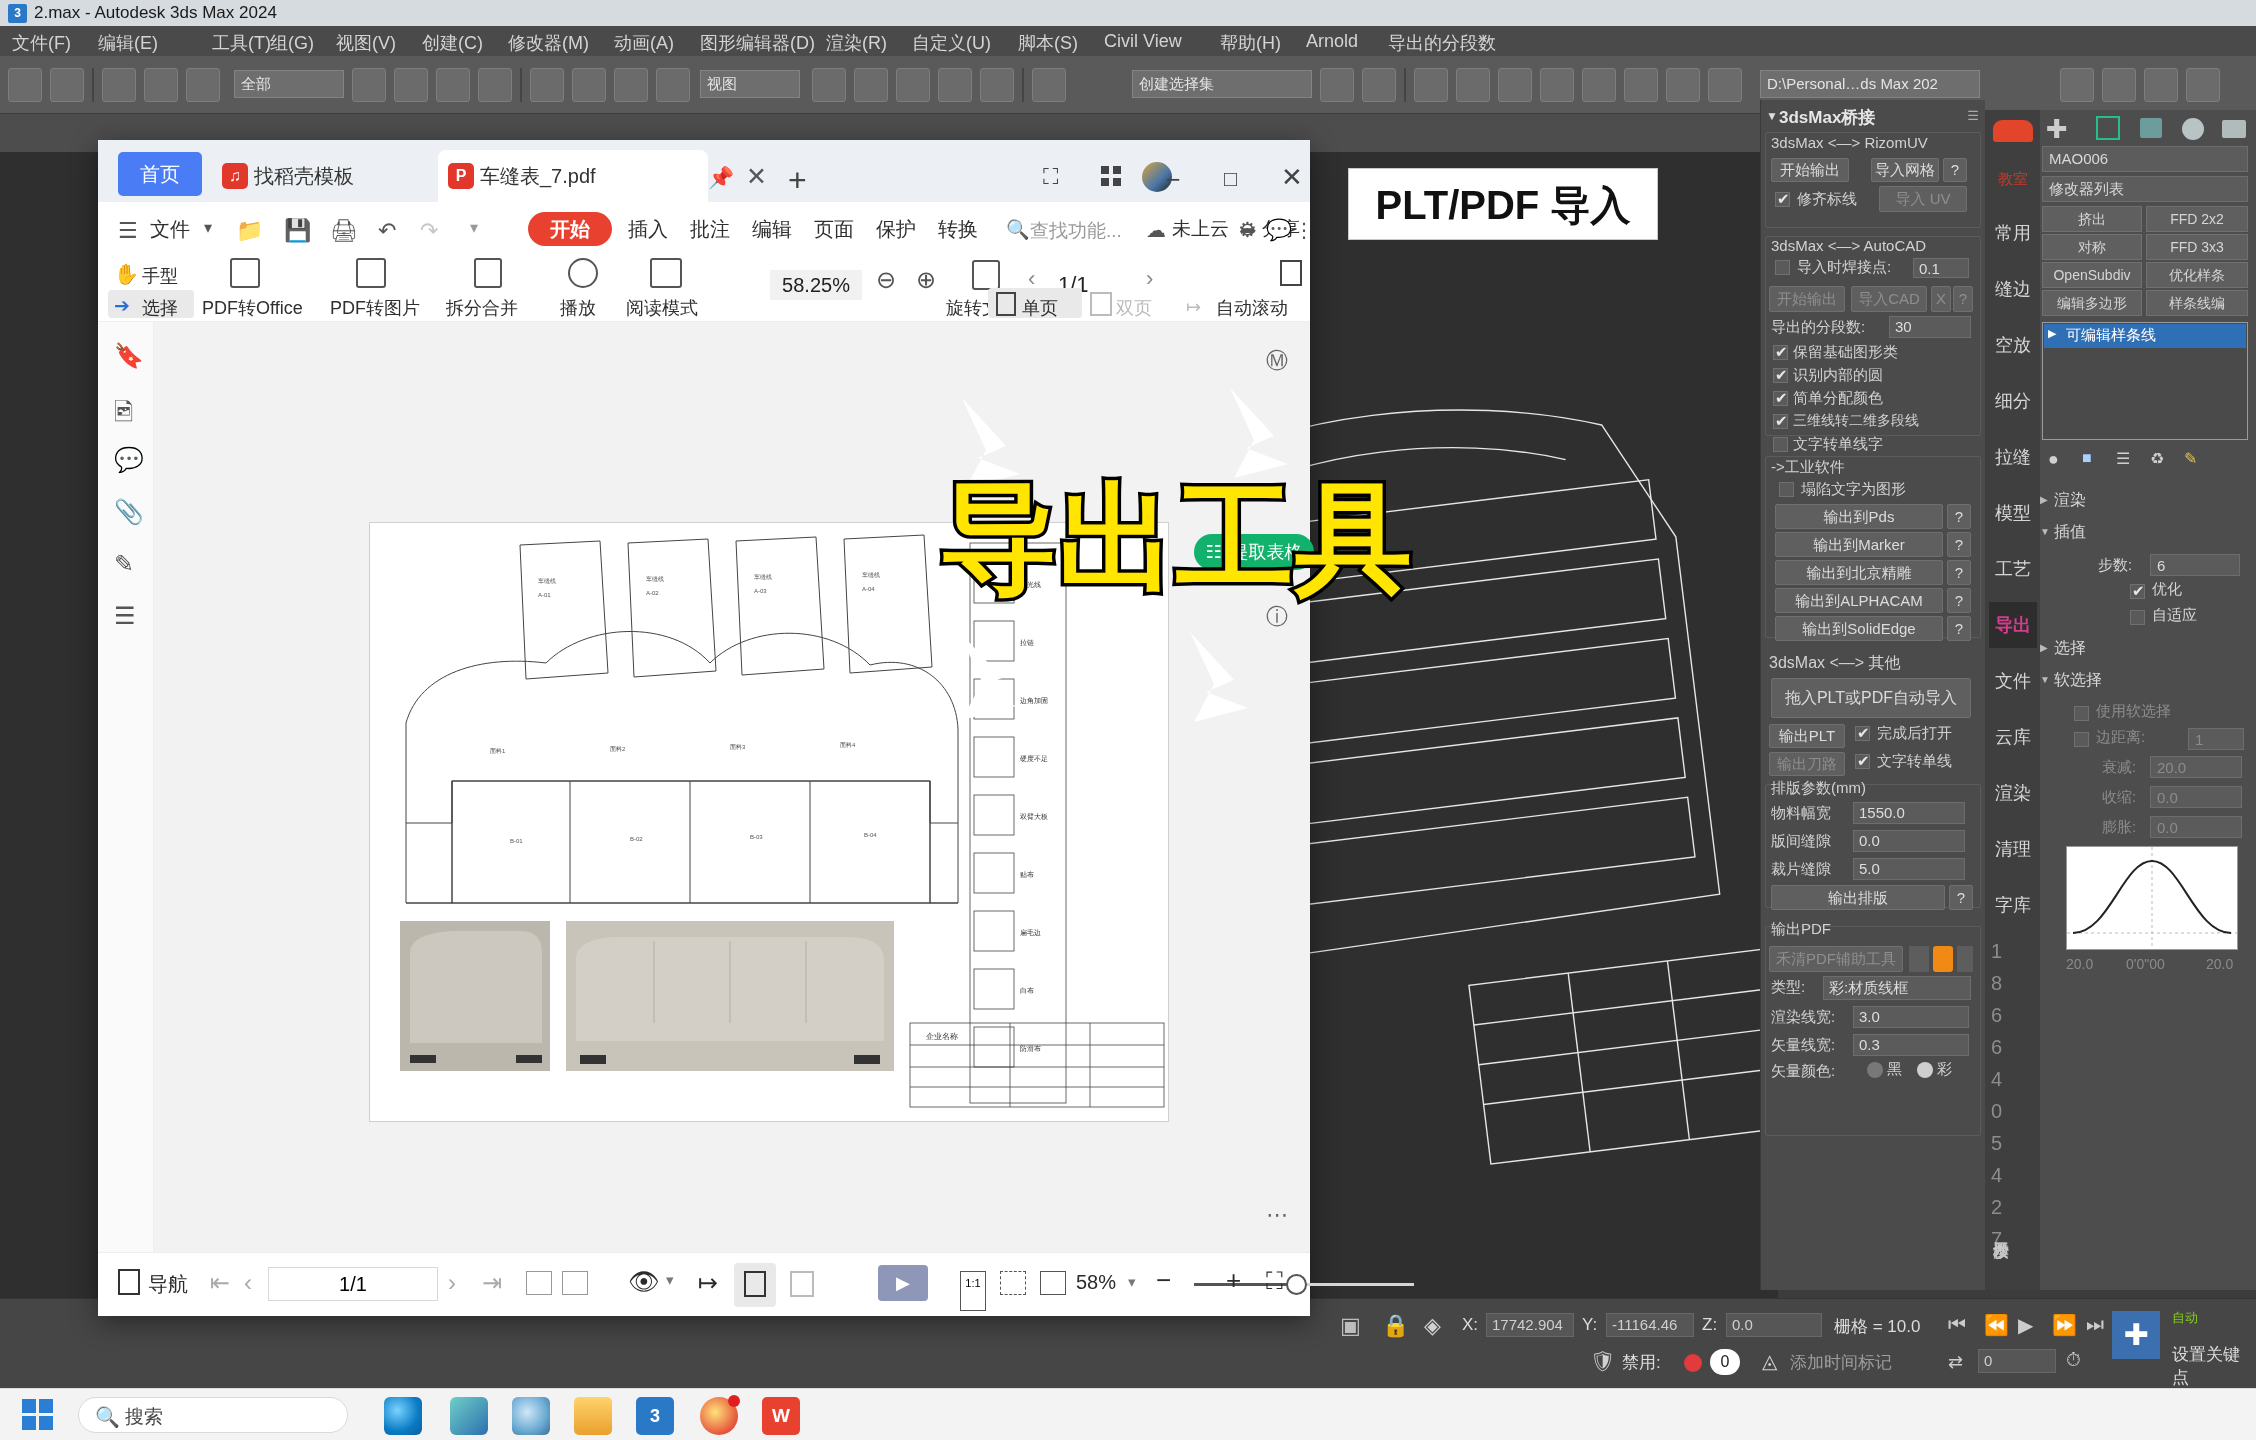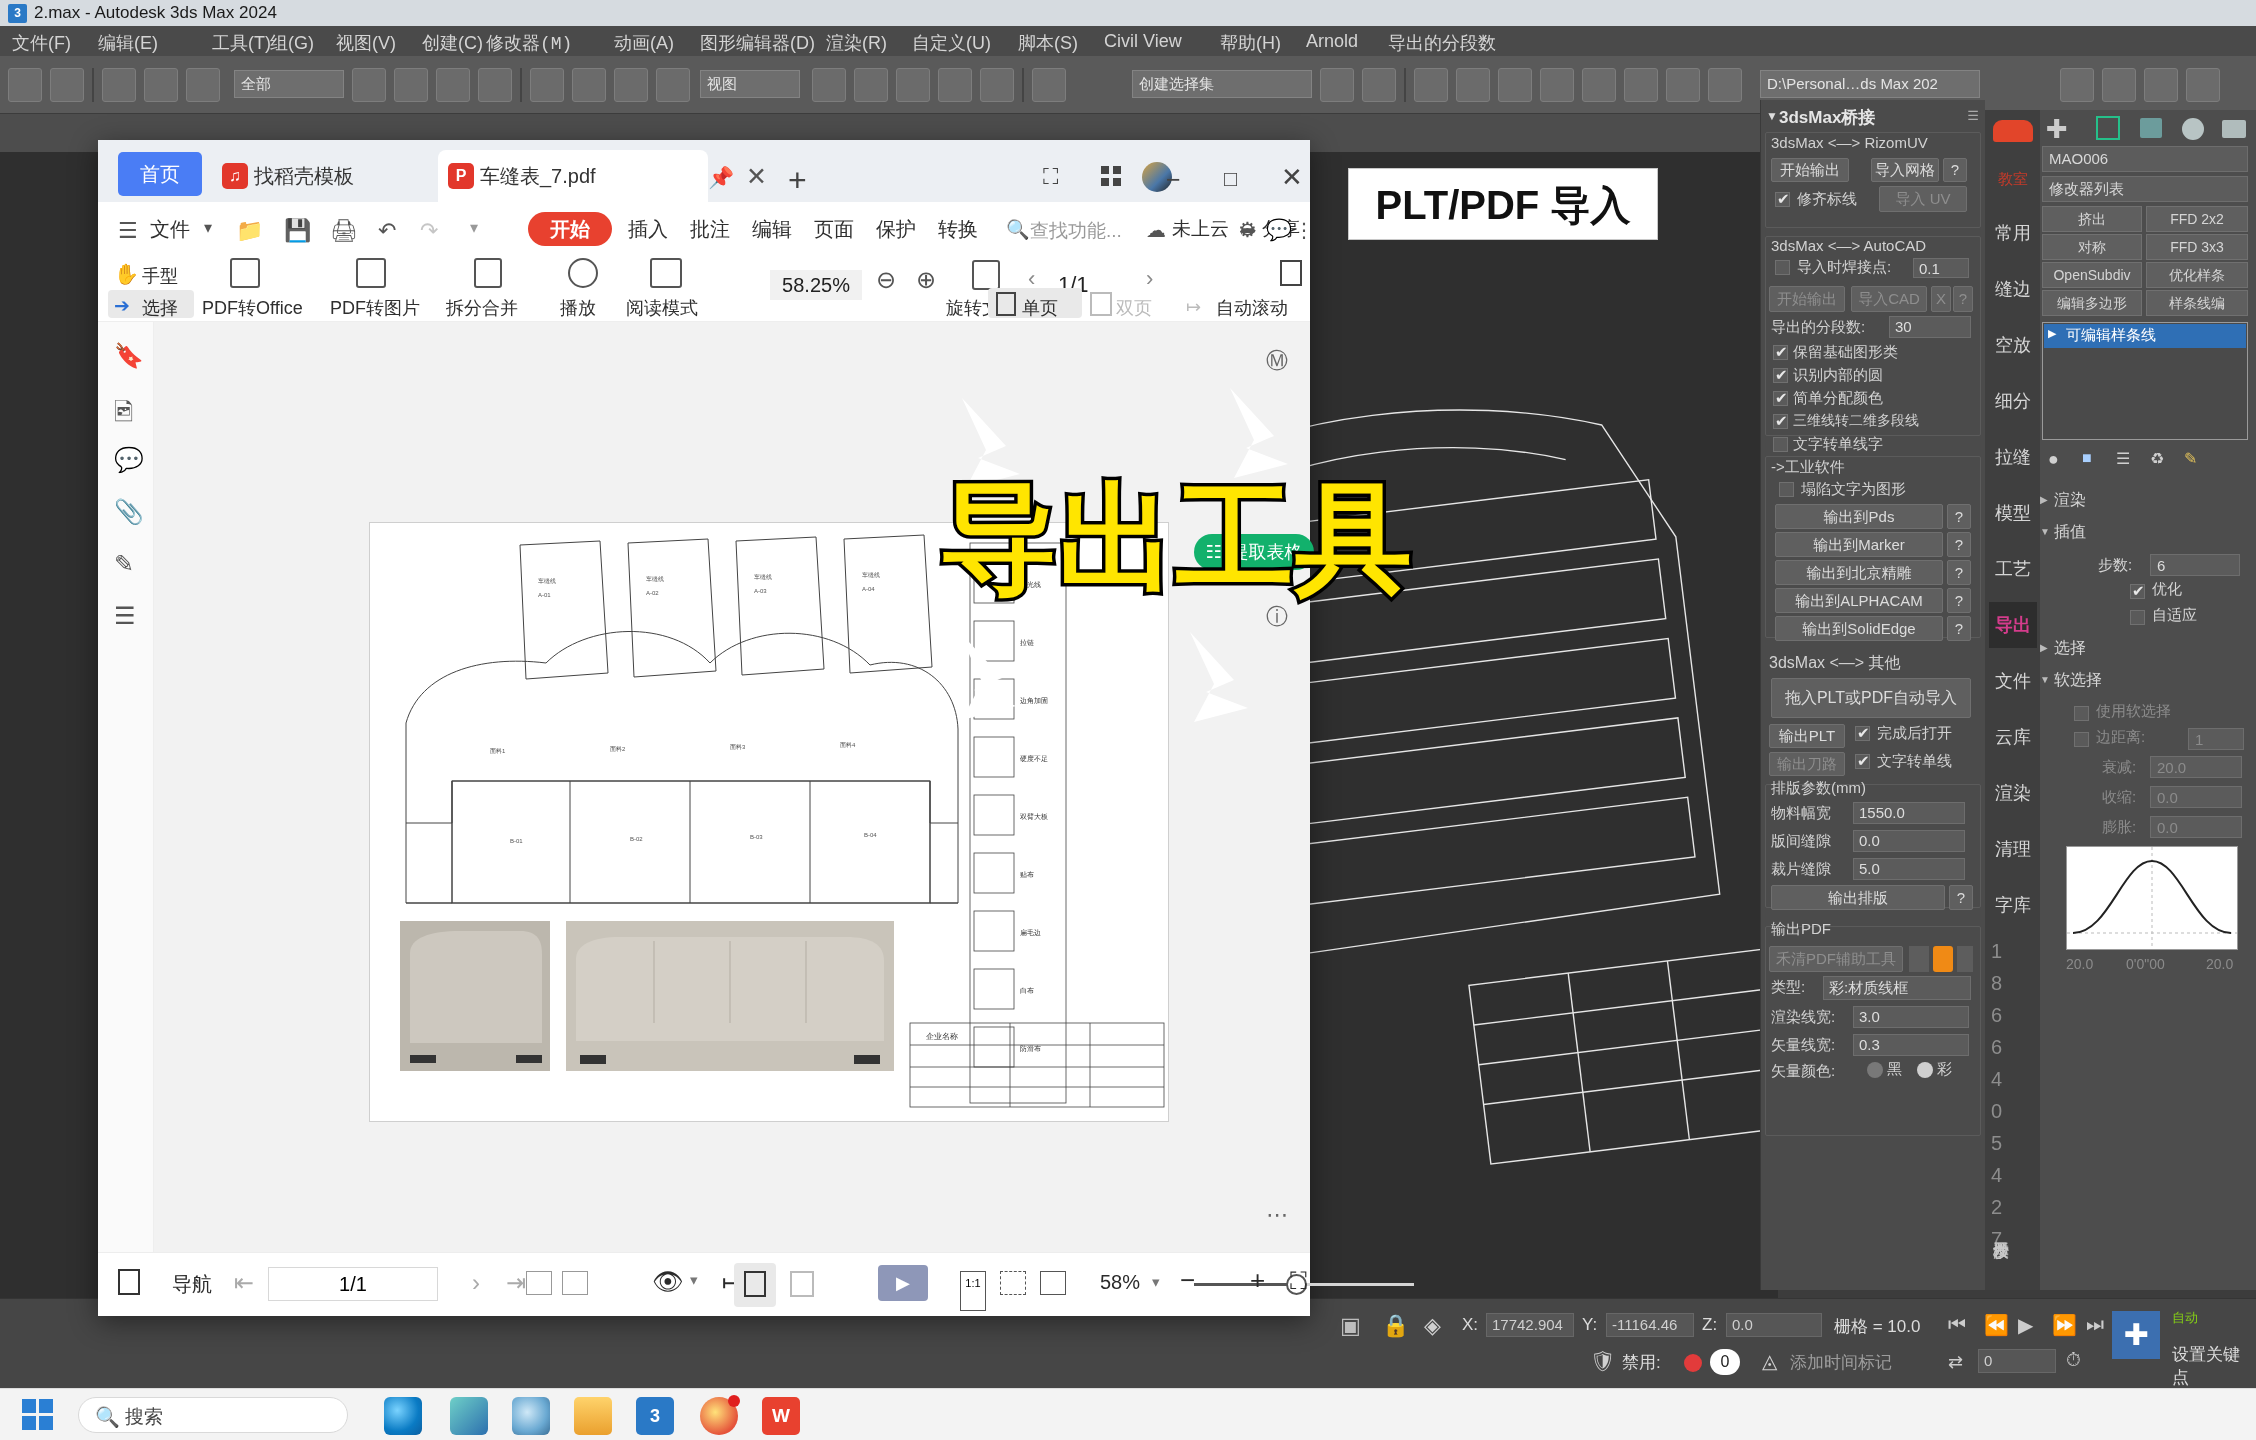--- a/index.html
+++ b/index.html
@@ -146,21 +146,21 @@
   .wps-canvas { position:absolute; left:56px; top:182px; width:1156px; height:930px; background:#f2f2f2; }
   .pdfpage { position:absolute; left:215px; top:200px; width:800px; height:600px; background:#fff;
       border:1px solid #cfcfcf; }
 
   .extract-btn { position:absolute; left:1040px; top:212px; width:120px; height:36px; border-radius:18px;
       background:#12b16c; color:#fff; font-size:18px; line-height:36px; text-align:center; }
   .rt-ic { position:absolute; right:20px; font-size:22px; color:#666; }
 
   .wps-bottom { position:absolute; left:0; top:1112px; width:1212px; height:64px; background:#fff;
       border-top:1px solid #ededed; }
-  .wb { position:absolute; font-size:20px; color:#2b2b2b; white-space:nowrap;margin-left:24px; }
+  .wb { position:absolute; font-size:20px; color:#2b2b2b; white-space:nowrap; }
   .wb-pg { position:absolute; left:170px; top:14px; width:170px; height:34px; background:#fff;
       border:1px solid #d8d8d8; font-size:20px; text-align:center; line-height:32px; }
   .wb-play { position:absolute; left:780px; top:12px; width:50px; height:36px; background:#8e97b8;
       border-radius:4px; color:#fff; font-size:18px; text-align:center; line-height:36px; }
   .slider { position:absolute; left:1030px; top:30px; width:220px; height:3px; background:#d5d5d5; }
   .slider-fill { position:absolute; left:0; top:0; width:100px; height:3px; background:#555; }
   .slider-knob { position:absolute; left:92px; top:-9px; width:21px; height:21px; border-radius:50%;
       background:#fff; border:2px solid #555; }
 
   
@@ -227,21 +227,21 @@
     <span>2.max - Autodesk 3ds Max 2024</span>
   </div>
 
   <div class="max-menubar">
     <span class="mi" style="left:6px;">文件(F)</span>
     <span class="mi" style="left:92px;">编辑(E)</span>
     <span class="mi" style="left:178px;margin-left:28px;">工具(T)</span>
     <span class="mi" style="left:264px;">组(G)</span>
     <span class="mi" style="left:330px;">视图(V)</span>
     <span class="mi" style="left:416px;">创建(C)</span>
-    <span class="mi" style="left:480px;font-family:Liberation Mono, monospace;">修改器(M)</span>
+    <span class="mi" style="left:502px;">修改器(M)</span>
     <span class="mi" style="left:608px;">动画(A)</span>
     <span class="mi" style="left:694px;">图形编辑器(D)</span>
     <span class="mi" style="left:820px;">渲染(R)</span>
     <span class="mi" style="left:906px;">自定义(U)</span>
     <span class="mi" style="left:1012px;">脚本(S)</span>
     <span class="mi" style="left:1098px;">Civil View</span>
     <span class="mi" style="left:1214px;">帮助(H)</span>
     <span class="mi" style="left:1300px;">Arnold</span>
     <span class="mi" style="left:1382px;">导出的分段数</span>
   </div>

